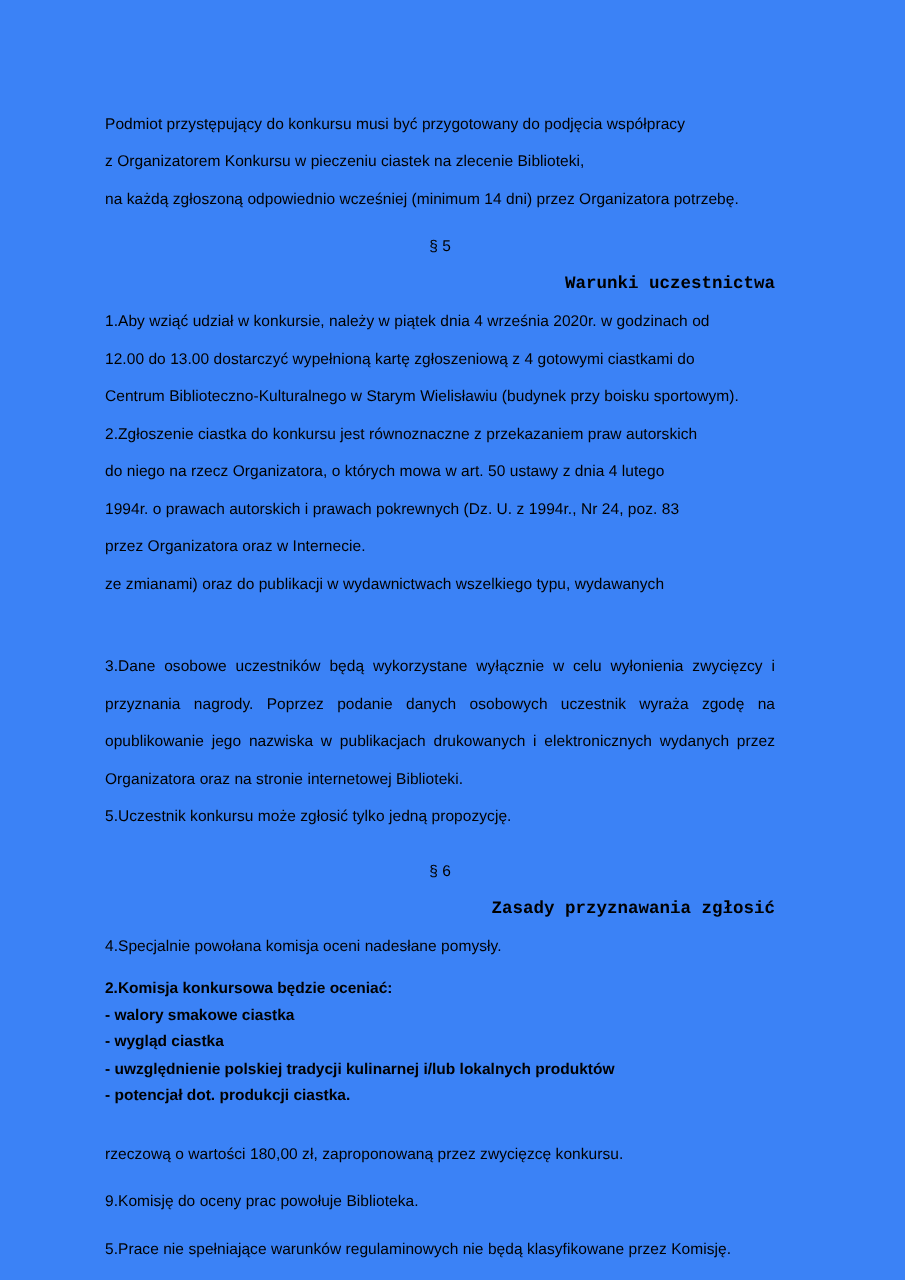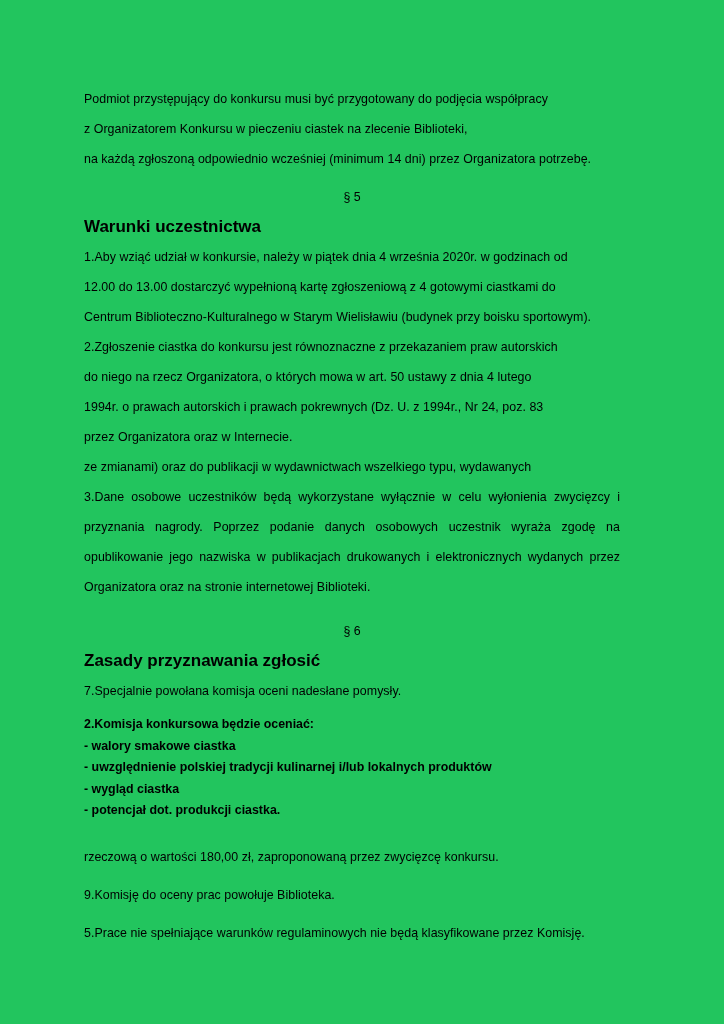--- a/index.html
+++ b/index.html
@@ -13,44 +13,46 @@
     font-family: "Liberation Sans", sans-serif;
     color: #000000;
     position: relative;
     overflow: hidden;
   }
   .page {
     box-sizing: border-box;
     width: 724px;
     height: 1024px;
     padding: 84px 104px 40px 84px;
-    background: #22c55e;
+    background: #3b82f6;
   }
   p {
     margin: 0;
   }
   .para {
     font-size: 12.4px;
     line-height: 30px;
     letter-spacing: 0.05px;
   }
   .justified {
     text-align: justify;
     text-justify: inter-word;
+    margin-top: 36px;
   }
   .section-mark {
     text-align: center;
     font-size: 12.4px;
     line-height: 30px;
   }
   .section-title {
-    text-align: left;
+    text-align: right;
     font-weight: bold;
-    font-size: 17px;
+    font-size: 14px;
     line-height: 30px;
+    font-family: Liberation Mono, monospace;
   }
   .gap-sm { height: 8px; }
   .gap-md { height: 14px; }
   .gap-lg { height: 20px; }
   .list-line {
     font-size: 12.4px;
     line-height: 21.5px;
     font-weight: bold;
   }
 </style>
@@ -73,34 +75,35 @@
   <div>
     <p class="para">1.Aby wziąć udział w konkursie, należy w piątek  dnia 4 września 2020r. w godzinach od</p>
     <p class="para">12.00 do 13.00 dostarczyć wypełnioną kartę zgłoszeniową z 4 gotowymi ciastkami do</p>
     <p class="para">Centrum Biblioteczno-Kulturalnego w Starym Wielisławiu (budynek przy boisku sportowym).</p>
     <p class="para">2.Zgłoszenie ciastka do konkursu jest równoznaczne z przekazaniem praw autorskich</p>
     <p class="para">do niego na rzecz Organizatora, o których mowa w art. 50 ustawy z dnia  4 lutego</p>
     <p class="para">1994r. o prawach autorskich i prawach pokrewnych (Dz. U. z 1994r., Nr 24, poz. 83</p>
     <p class="para">przez Organizatora oraz w Internecie.</p>
     <p class="para">ze zmianami) oraz do publikacji w wydawnictwach wszelkiego typu, wydawanych</p>
     <p class="para justified">3.Dane osobowe uczestników będą wykorzystane wyłącznie w celu wyłonienia zwycięzcy i przyznania nagrody. Poprzez podanie danych osobowych uczestnik wyraża zgodę na opublikowanie jego nazwiska w publikacjach drukowanych i elektronicznych wydanych przez Organizatora oraz na stronie internetowej Biblioteki.</p>
+    <p class="para">5.Uczestnik konkursu może zgłosić tylko jedną propozycję.</p>
   </div>
 
   <div class="gap-md"></div>
 
   <p class="section-mark">§ 6</p>
   <p class="section-title">Zasady przyznawania zgłosić</p>
 
   <div>
-    <p class="para">7.Specjalnie powołana komisja oceni nadesłane pomysły.</p>
+    <p class="para">4.Specjalnie powołana komisja oceni nadesłane pomysły.</p>
     <div class="gap-sm"></div>
     <p class="list-line">2.Komisja konkursowa będzie oceniać:</p>
     <p class="list-line">- walory smakowe ciastka</p>
+    <p class="list-line">- wygląd ciastka</p>
     <p class="list-line">- uwzględnienie polskiej tradycji kulinarnej i/lub lokalnych produktów</p>
-    <p class="list-line">- wygląd ciastka</p>
     <p class="list-line">- potencjał dot. produkcji ciastka.</p>
     <div class="gap-lg"></div>
     <p class="para">rzeczową o wartości 180,00 zł, zaproponowaną przez zwycięzcę konkursu.</p>
     <div class="gap-sm"></div>
     <p class="para">9.Komisję do oceny prac powołuje Biblioteka.</p>
     <div class="gap-sm"></div>
     <p class="para">5.Prace nie spełniające warunków regulaminowych nie będą klasyfikowane przez Komisję.</p>
   </div>
 
 </div>

